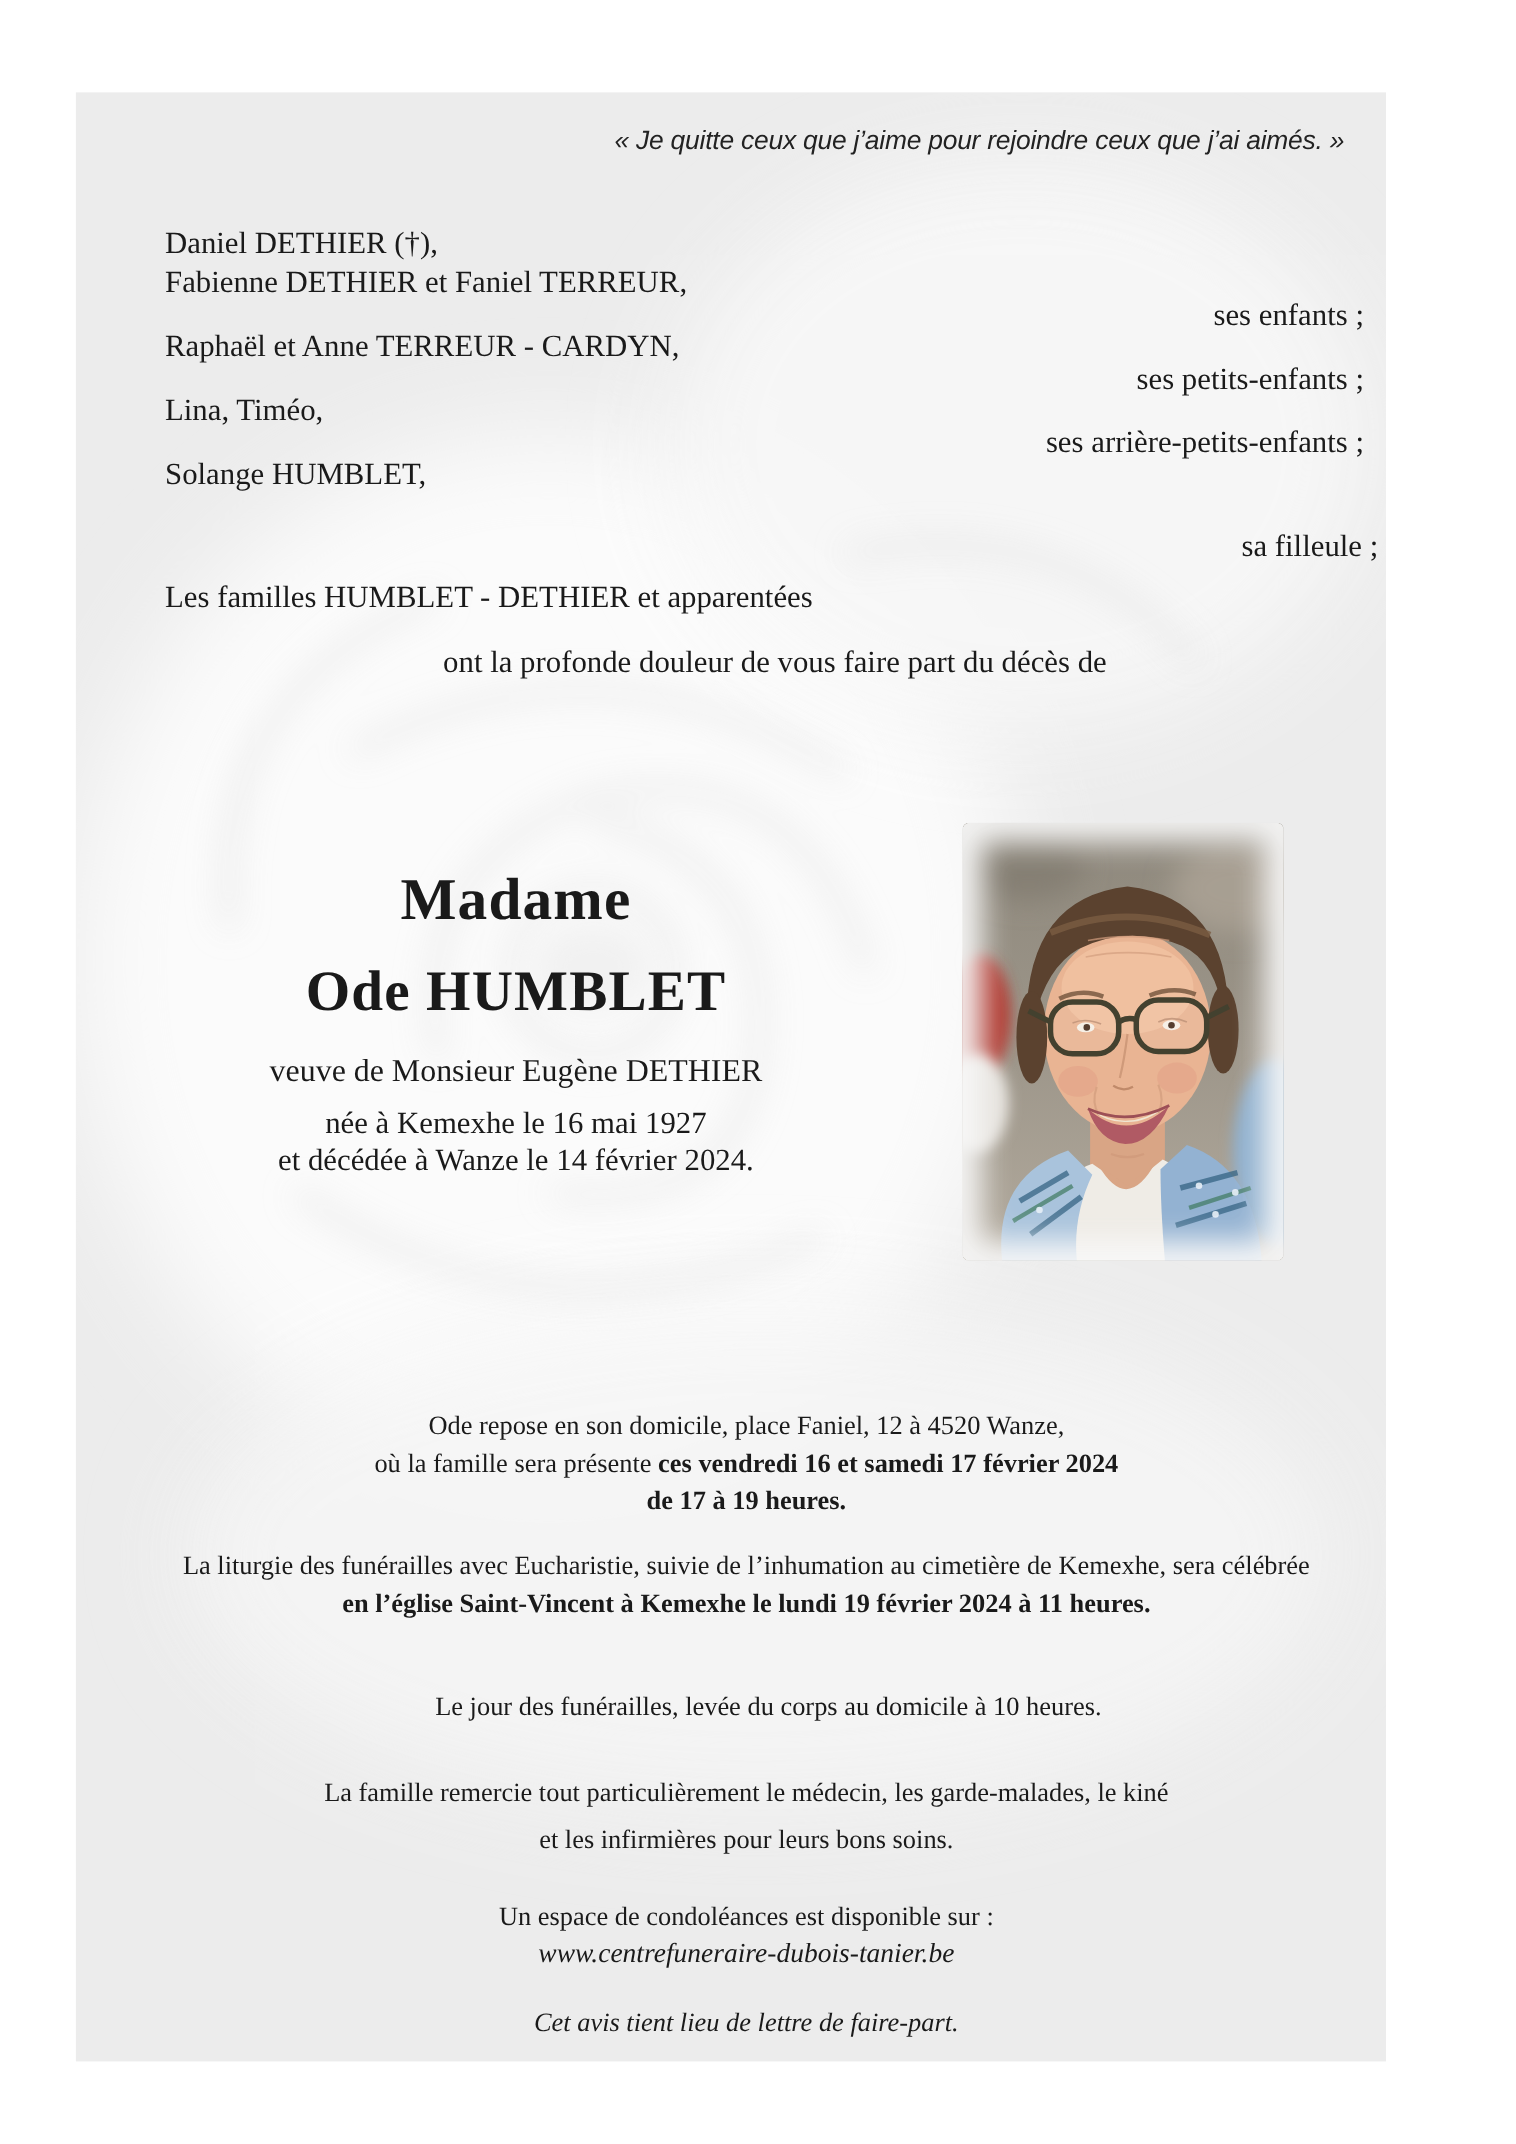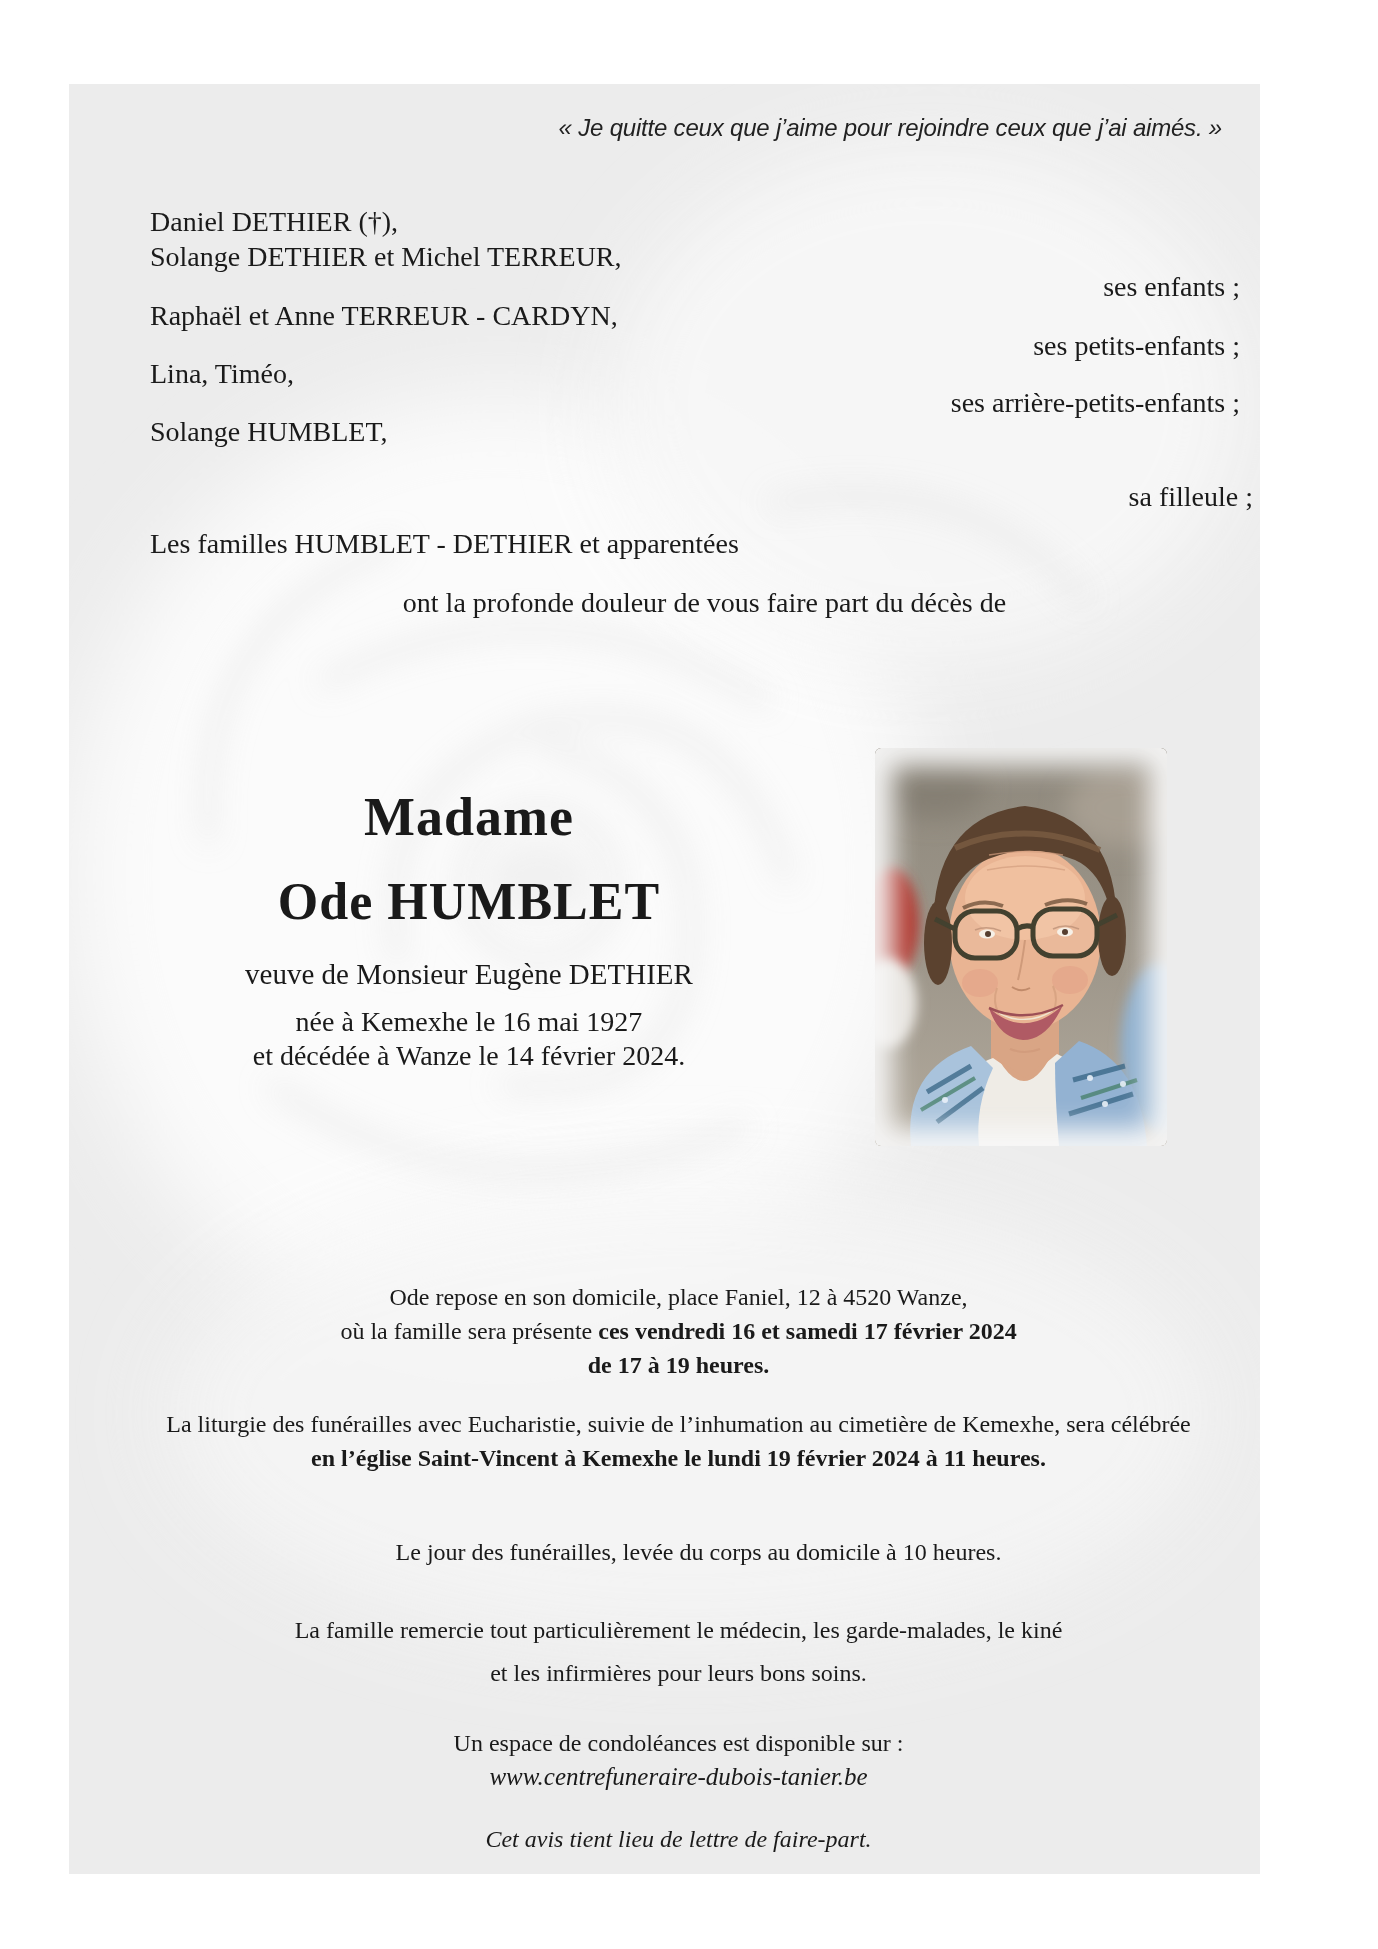--- a/index.html
+++ b/index.html
@@ -71,21 +71,21 @@
         <path d="M200 1000 Q420 1150 680 1040"></path>
         <path d="M700 420 Q900 380 1020 520"></path>
         <path d="M140 760 Q120 540 330 460"></path>
       </g>
       <ellipse cx="470" cy="795" rx="55" ry="40" fill="#f1f1f1" filter="url(#rb2)"></ellipse>
     </svg>
 
     <div class="abs quote" style="right:66px;top:30px;">«  Je quitte ceux que j’aime pour rejoindre ceux que j’ai aimés. »</div>
 
     <div class="abs nameline" style="left:81px;top:122px;">Daniel DETHIER (†),</div>
-    <div class="abs nameline" style="left:81px;top:157px;">Solange DETHIER et Michel TERREUR,</div>
+    <div class="abs nameline" style="left:81px;top:157px;">Fabienne DETHIER et Faniel TERREUR,</div>
     <div class="abs rlabel" style="right:48px;top:187px;">ses enfants ;</div>
     <div class="abs nameline" style="left:81px;top:216px;">Raphaël et Anne TERREUR - CARDYN,</div>
     <div class="abs rlabel" style="right:48px;top:246px;">ses petits-enfants ;</div>
     <div class="abs nameline" style="left:81px;top:274px;">Lina, Timéo,</div>
     <div class="abs rlabel" style="right:48px;top:303px;">ses arrière-petits-enfants ;</div>
     <div class="abs nameline" style="left:81px;top:332px;">Solange HUMBLET,</div>
     <div class="abs rlabel" style="right:35px;top:362px;margin-top:35px;">sa filleule ;</div>
 
     <div class="abs nameline" style="left:81px;top:444px;">Les familles HUMBLET - DETHIER et apparentées</div>
     <div class="abs nameline centerline" style="top:503px;padding-left:26px;">ont la profonde douleur de vous faire part du décès de</div>

